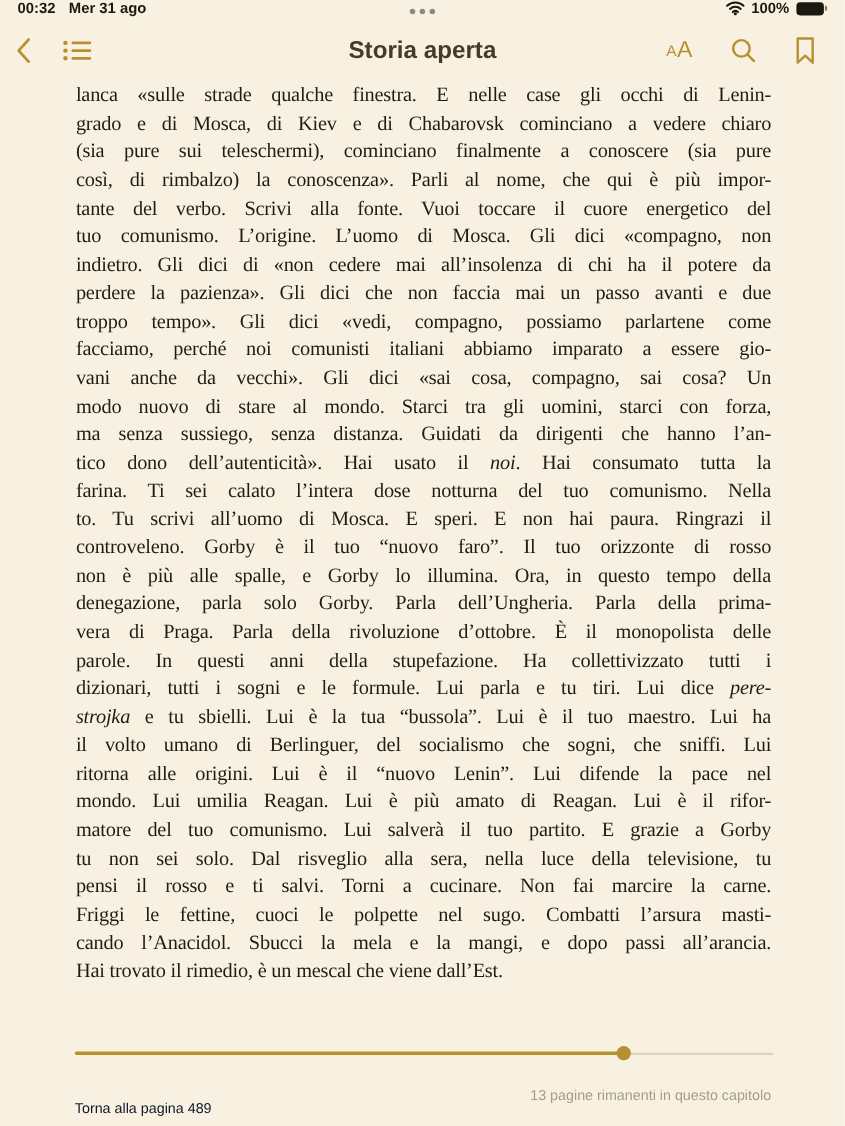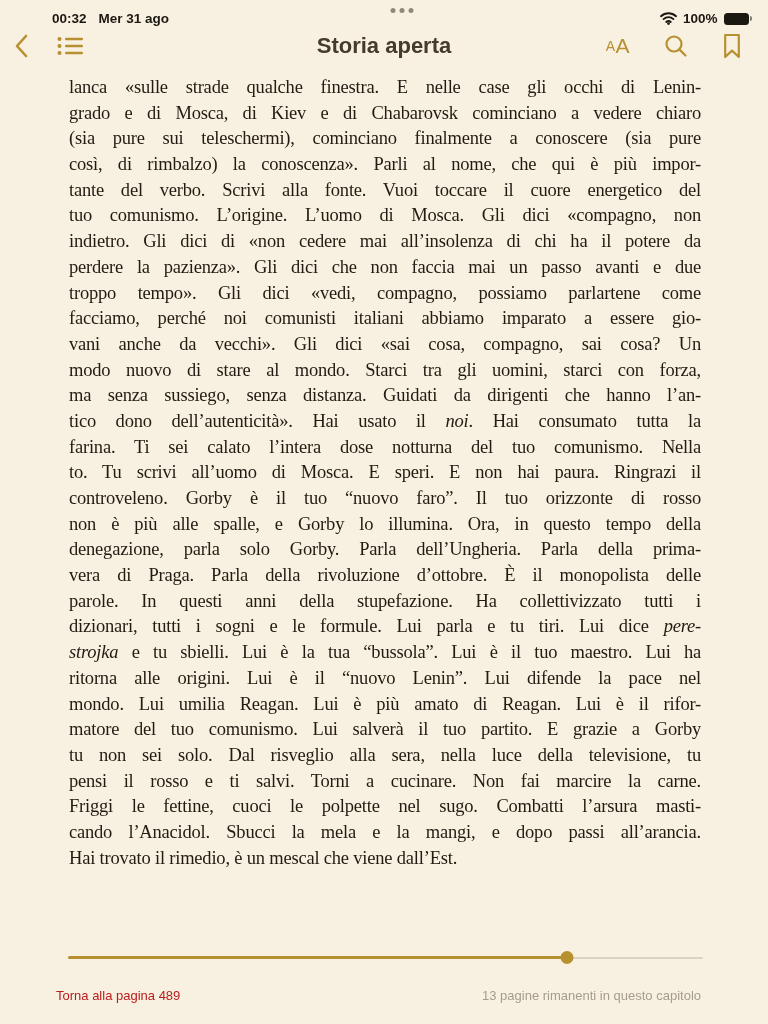--- a/index.html
+++ b/index.html
@@ -7,23 +7,23 @@
     position: relative;
     width: 768px; height: 1024px;
     background: #f8f1e1;
     font-family: "Liberation Sans", sans-serif;
     overflow: hidden;
     color: #262017;
   }
   
   .status-bar {
     position: absolute; top: 0; left: 0; right: 0; height: 26px;
-    display: flex; align-items: flex-end; justify-content: space-between;
+    display: flex; align-items: flex-start; justify-content: space-between;
     padding: 0 16px; box-sizing: border-box;
-    font-size: 13.5px; font-weight: 600; color: #1b1812; margin-left: 36px;
+    font-size: 13.5px; font-weight: 600; color: #1b1812;
   }
   .status-left { display: flex; gap: 12px; align-items: center; }
   .status-left .date { font-weight: 600; }
   .status-center {
     position: absolute; left: 50%; top: 8px; transform: translateX(-50%);
     display: flex; gap: 4px;
   }
   .status-center i { width: 5px; height: 5px; border-radius: 50%; background: #8f897c; display: block; }
   .status-right { display: flex; gap: 6px; align-items: center; }
   .battery-body {
@@ -60,21 +60,21 @@
   
   .progress { position: absolute; left: 68px; top: 951px; width: 635px; height: 13px; }
   .progress .fill { position: absolute; left: 0; top: 5px; height: 3px; border-radius: 2px; background: #b7902f; }
   .progress .rest { position: absolute; right: 0; top: 5.5px; height: 2px; border-radius: 2px; background: #dad3c2; }
   .progress .knob {
     position: absolute; top: 0; width: 13px; height: 13px; border-radius: 50%;
     background: #b7902f; transform: translateX(-50%);
   }
   
   .footer { position: absolute; left: 0; right: 0; top: 988px; height: 20px; font-size: 13px; }
-  .footer .back-link { position: absolute; left: 56px; color: #b91c1c; text-decoration: none; }
+  .footer .back-link { position: absolute; left: 68px; color: #0f172a; text-decoration: none; margin-top: 12px; }
   .footer .page-indicator { position: absolute; left: 0; right: 0; text-align: right; color: #2e2a21; font-weight: 600; margin-top: 36px; }
   .footer .remaining { position: absolute; right: 67px; color: #a49c8d; }
   svg { display: block; }
 </style>
 </head>
 <body>
 
 <div class="screen">
 
   <div class="status-bar">
@@ -167,20 +167,21 @@
       <div class="line">tico dono dell’autenticità». Hai usato il <i>noi</i>. Hai consumato tutta la</div>
       <div class="line">farina. Ti sei calato l’intera dose notturna del tuo comunismo. Nella</div>
       <div class="line">to. Tu scrivi all’uomo di Mosca. E speri. E non hai paura. Ringrazi il</div>
       <div class="line">controveleno. Gorby è il tuo “nuovo faro”. Il tuo orizzonte di rosso</div>
       <div class="line">non è più alle spalle, e Gorby lo illumina. Ora, in questo tempo della</div>
       <div class="line">denegazione, parla solo Gorby. Parla dell’Ungheria. Parla della prima-</div>
       <div class="line">vera di Praga. Parla della rivoluzione d’ottobre. È il monopolista delle</div>
       <div class="line">parole. In questi anni della stupefazione. Ha collettivizzato tutti i</div>
       <div class="line">dizionari, tutti i sogni e le formule. Lui parla e tu tiri. Lui dice <i>pere-</i></div>
       <div class="line"><i>strojka</i> e tu sbielli. Lui è la tua “bussola”. Lui è il tuo maestro. Lui ha</div>
+      <div class="line">il volto umano di Berlinguer, del socialismo che sogni, che sniffi. Lui</div>
       <div class="line">ritorna alle origini. Lui è il “nuovo Lenin”. Lui difende la pace nel</div>
       <div class="line">mondo. Lui umilia Reagan. Lui è più amato di Reagan. Lui è il rifor-</div>
       <div class="line">matore del tuo comunismo. Lui salverà il tuo partito. E grazie a Gorby</div>
       <div class="line">tu non sei solo. Dal risveglio alla sera, nella luce della televisione, tu</div>
       <div class="line">pensi il rosso e ti salvi. Torni a cucinare. Non fai marcire la carne.</div>
       <div class="line">Friggi le fettine, cuoci le polpette nel sugo. Combatti l’arsura masti-</div>
       <div class="line">cando l’Anacidol. Sbucci la mela e la mangi, e dopo passi all’arancia.</div>
       <div class="line last">Hai trovato il rimedio, è un mescal che viene dall’Est.</div>
     </div>
 

